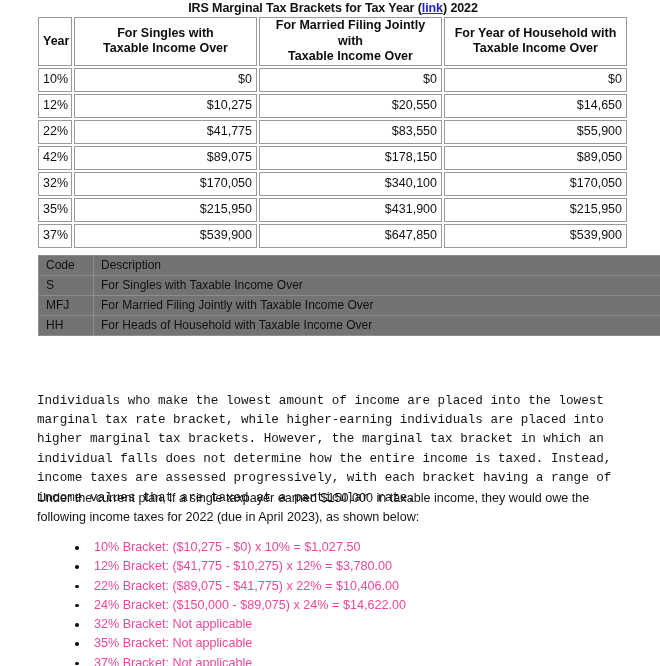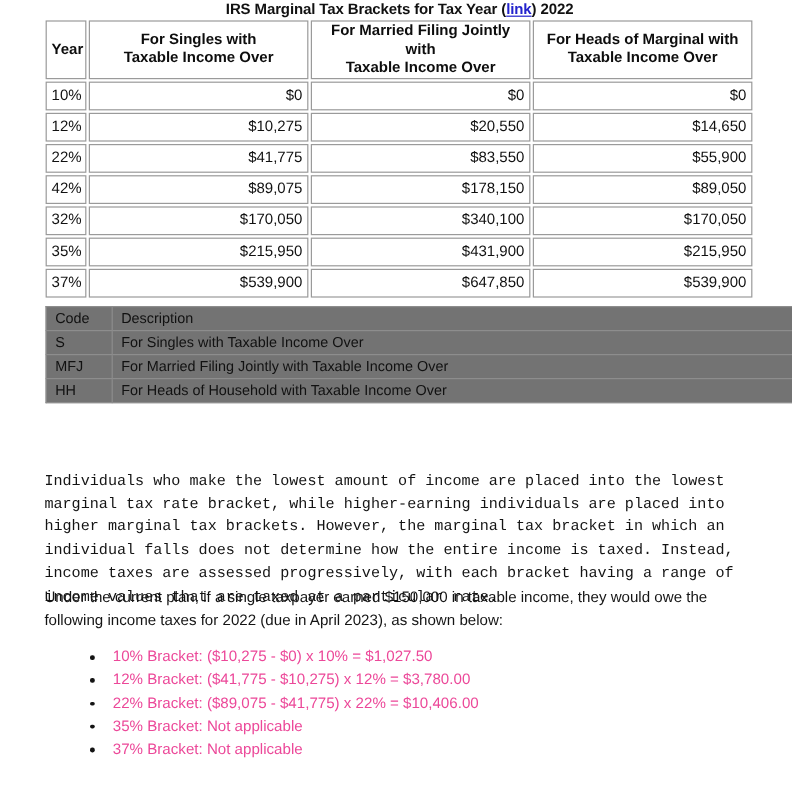--- a/index.html
+++ b/index.html
@@ -161,21 +161,21 @@
       <col class="col-rate">
       <col class="col-money">
       <col class="col-money">
       <col class="col-money">
     </colgroup>
     <thead>
       <tr>
         <th><span>Year</span></th>
         <th><span>For Singles with</span><br><span>Taxable Income Over</span></th>
         <th><span>For Married Filing Jointly with</span><br><span>Taxable Income Over</span></th>
-        <th><span>For Heads of Marginal with</span><br><span>Taxable Income Over</span></th>
+        <th><span>For Year of Household with</span><br><span>Taxable Income Over</span></th>
       </tr>
     </thead>
     <tbody>
       <tr>
         <td class="cell-rate">10%</td>
         <td class="cell-money">$0</td>
         <td class="cell-money">$0</td>
         <td class="cell-money">$0</td>
       </tr>
       <tr>
@@ -244,17 +244,19 @@
     </tbody>
   </table>
 
   <p class="para para-1">Individuals who make the lowest amount of income are placed into the lowest marginal tax rate bracket, while higher-earning individuals are placed into higher marginal tax brackets. However, the marginal tax bracket in which an individual falls does not determine how the entire income is taxed. Instead, income taxes are assessed progressively, with each bracket having a range of income values that are taxed at a particular rate.</p>
   <p class="para para-2">Under the current plan, if a single taxpayer earned $150,000 in taxable income, they would owe the following income taxes for 2022 (due in April 2023), as shown below:</p>
 
   <ul class="bullets">
     <li>10% Bracket: ($10,275 - $0) x 10% = $1,027.50</li>
     <li>12% Bracket: ($41,775 - $10,275) x 12% = $3,780.00</li>
     <li>22% Bracket: ($89,075 - $41,775) x 22% = $10,406.00</li>
+    <li>24% Bracket: ($150,000 - $89,075) x 24% = $14,622.00</li>
+    <li>32% Bracket: Not applicable</li>
     <li>35% Bracket: Not applicable</li>
     <li>37% Bracket: Not applicable</li>
   </ul>
 
 </div>
 
 </body></html>

